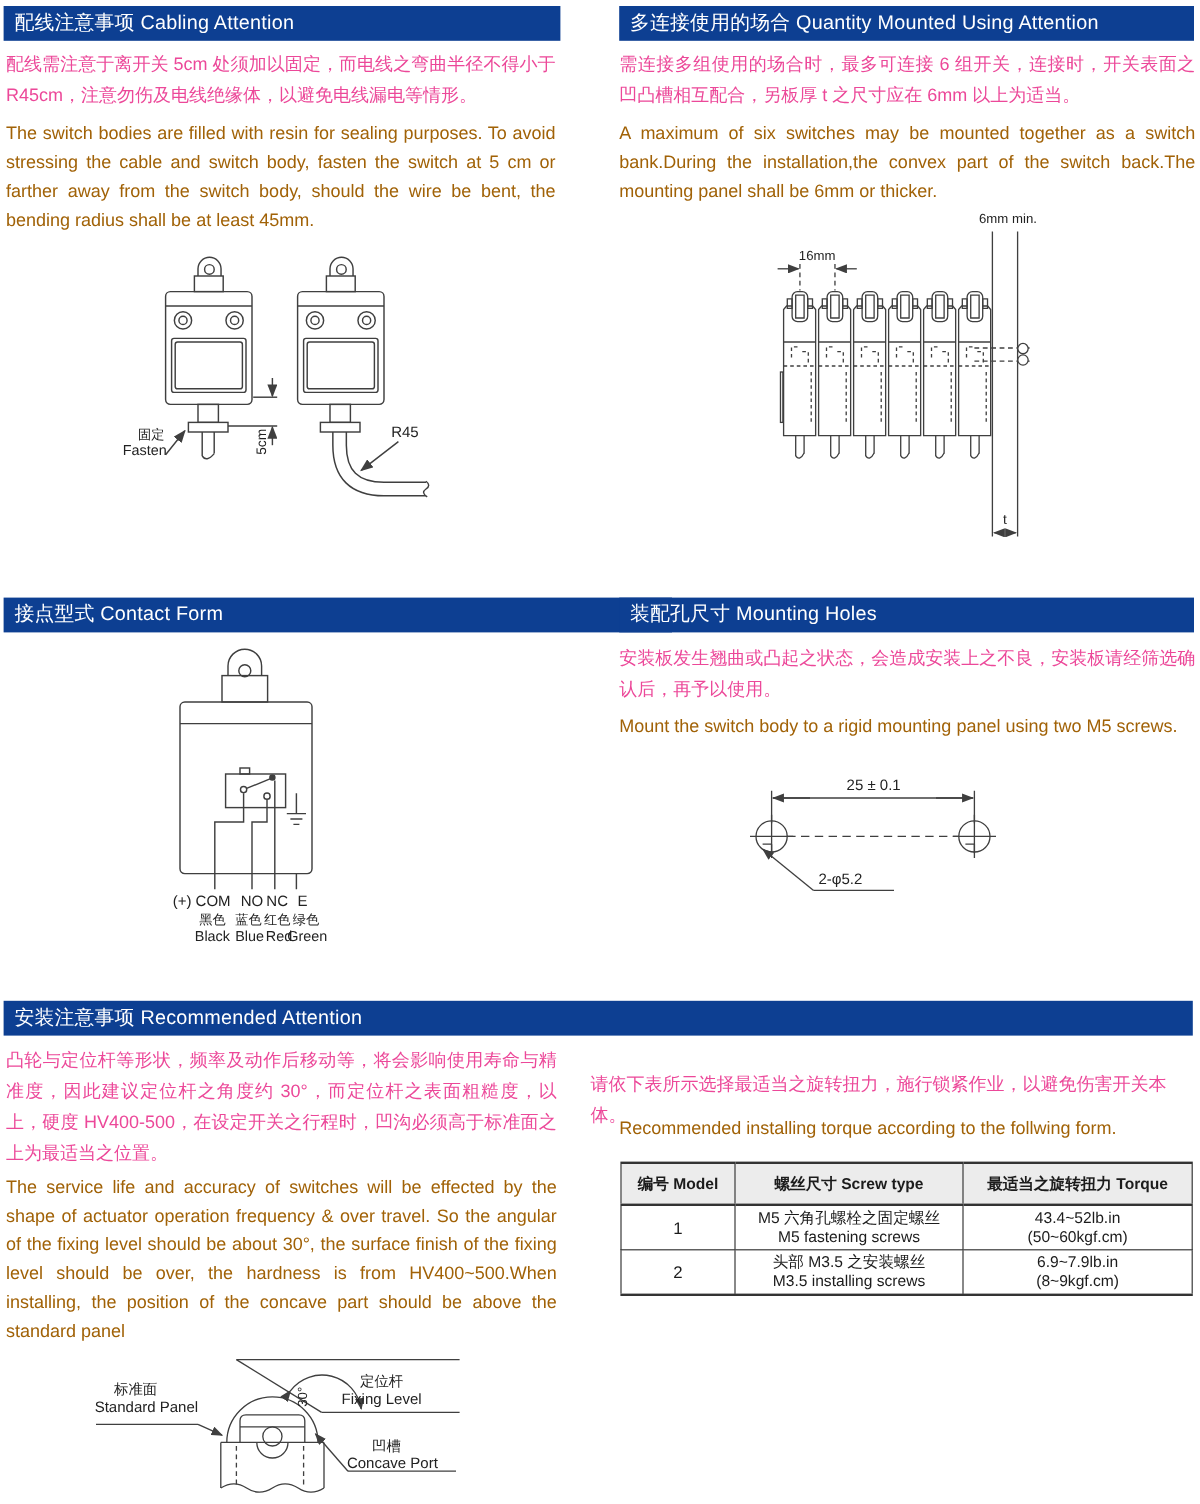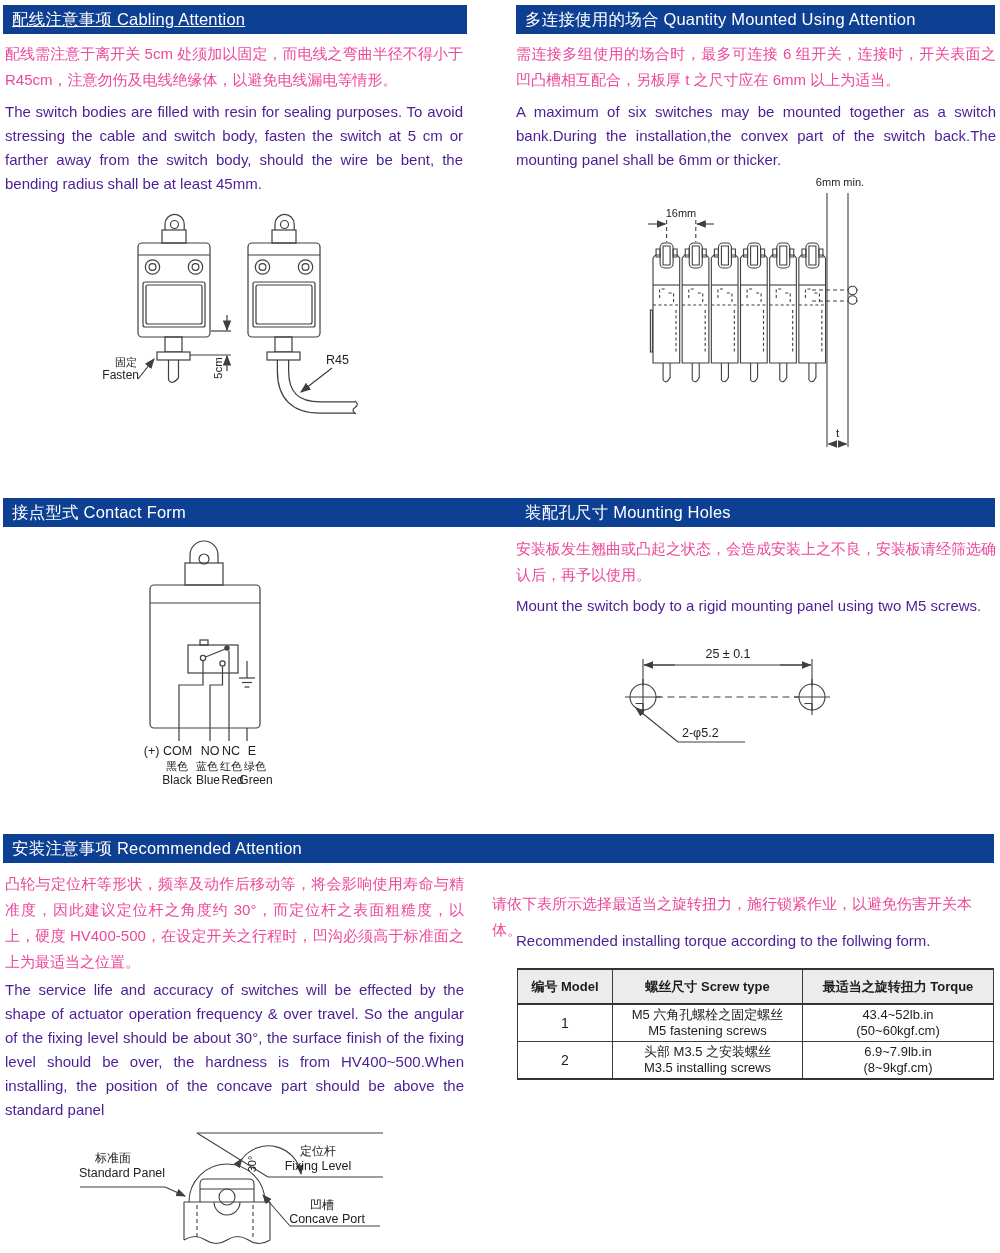--- a/index.html
+++ b/index.html
@@ -2,39 +2,39 @@
 <html><head>
 <meta charset="utf-8">
 <style>
   html,body{margin:0;padding:0;background:#fff;}
   .page{position:relative;width:1000px;height:1253px;background:#fff;overflow:hidden;
         font-family:"Liberation Sans","DejaVu Sans",sans-serif;color:#222;}
   .bar{position:absolute;height:29px;background:#0d3f92;color:#ffffff;font-size:16.5px;
        line-height:29px;padding-left:9px;box-sizing:border-box;font-weight:500;letter-spacing:.2px;
        white-space:nowrap;overflow:hidden;}
   .cn{position:absolute;font-size:15px;line-height:26px;color:#ec4899;text-align:justify;font-weight:500;}
-  .en{position:absolute;font-size:15px;line-height:24px;color:#4c1d95;text-align:justify;}
+  .en{position:absolute;font-size:15px;line-height:24px;color:#a16207;text-align:justify;}
   .diag{position:absolute;}
   svg text{font-family:"Liberation Sans","DejaVu Sans",sans-serif;fill:#222;}
   table.torque{position:absolute;left:517px;top:968px;width:477px;border-collapse:collapse;
        font-size:13px;color:#1c1c1c;table-layout:fixed;}
   table.torque th{background:#ececec;font-weight:600;height:29px;}
   table.torque td,table.torque th{border:1.2px solid #3a3a3a;text-align:center;vertical-align:middle;
        padding:2px 3px;line-height:16px;}
   table.torque{border-top:2.2px solid #333;border-bottom:2.2px solid #333;}
   table.torque thead th{border-top:2.2px solid #333;border-bottom:2px solid #333;}
   table.torque td.model{font-size:14px;}
   .c1{width:95px;} .c2{width:190px;} .c3{width:auto;}
 </style>
 </head>
 <body>
 
 <div class="page">
 
-  <div class="bar" style="left:3px;top:5px;width:464px;text-decoration:underline;">配线注意事项 Cabling Attention</div>
+  <div class="bar" style="left:3px;top:5px;width:464px;">配线注意事项 Cabling Attention</div>
   <div class="bar" style="left:516px;top:5px;width:479px;">多连接使用的场合 Quantity Mounted Using Attention</div>
 
   <div class="cn" style="left:5px;top:41px;width:458px;">配线需注意于离开关 5cm 处须加以固定，而电线之弯曲半径不得小于R45cm，注意勿伤及电线绝缘体，以避免电线漏电等情形。</div>
   <div class="en" style="left:5px;top:100px;width:458px;">The switch bodies are filled with resin for sealing purposes. To avoid stressing the cable and switch body, fasten the switch at 5 cm or farther away from the switch body, should the wire be bent, the bending radius shall be at least 45mm.</div>
 
   <svg class="diag" style="left:0;top:203px;" width="462" height="262" viewBox="0 0 462 262">
     <defs>
       <marker id="ar1" markerWidth="9" markerHeight="7" refX="8" refY="3.5" orient="auto">
         <path d="M0,0 L9,3.5 L0,7 z" fill="#3f3f3f"></path>
       </marker>

